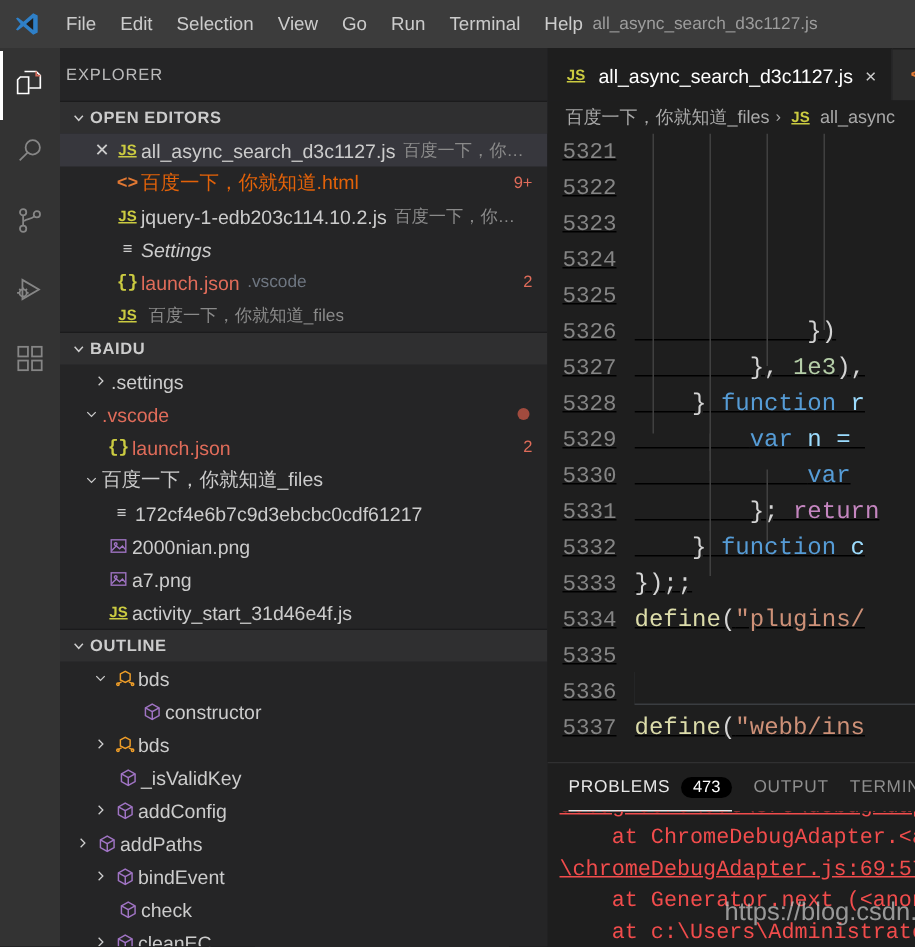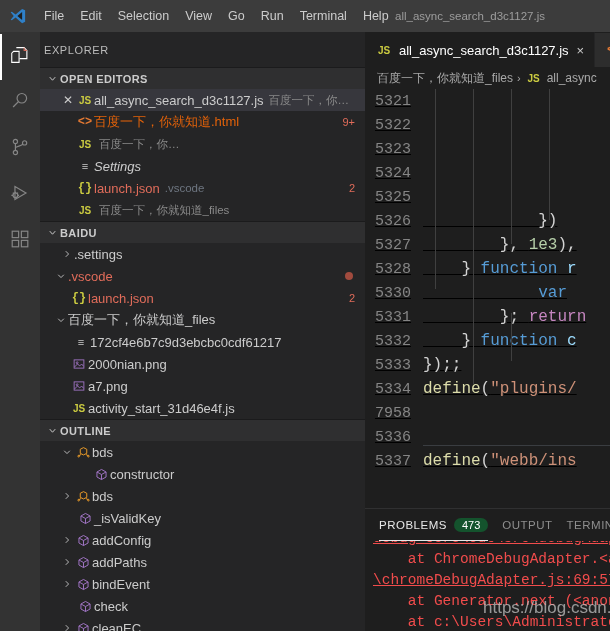--- a/index.html
+++ b/index.html
@@ -82,21 +82,21 @@
 
   .row {
     height: 22px; min-height: 22px;
     display: flex; align-items: center;
     font-size: 13px; color: #cccccc;
     white-space: nowrap; position: relative;
     padding-right: 8px;
   }
   .row.selected { background: #37373d; }
   .ficon { width: 18px; min-width: 18px; display: inline-flex; align-items: center; justify-content: center; font-size: 10.5px; font-weight: bold; }
-  .ficon.js { color: #cbcb41; font-family: "Liberation Sans", sans-serif; font-size: 10px; }
+  .ficon.js { color: #cbcb41; font-family: "Liberation Sans", sans-serif; font-size: 10px; text-decoration: underline; }
   .ficon.html { color: #e37933; font-family: "Liberation Mono", monospace; font-size: 12px; }
   .ficon.json { color: #cbcb41; font-family: "Liberation Mono", monospace; font-size: 12px; }
   .ficon.settings { color: #cccccc; font-size: 11px; }
   .ficon.img { color: #a074c4; font-size: 12px; }
   .ficon.txt { color: #cccccc; font-size: 11px; }
   .label { font-size: 13px; }
   .label.orange { color: #e36209; }
   .label.red { color: #e06c5a; }
   .label.white { color: #cccccc; }
   .label.italic { font-style: italic; }
@@ -166,21 +166,21 @@
   .tok-num { color: #b5cea8; }
   .tok-var { color: #9cdcfe; }
   .highlight-box { outline: 1px solid #3a3d41; }
 
   
   .panel { height: 123px; min-height: 123px; background: #1e1e1e; display: flex; flex-direction: column; border-top: 1px solid #303031; }
   .panel-tabs { height: 32px; min-height: 32px; display: flex; align-items: center; gap: 14px; padding-left: 14px; background: #1e1e1e; }
   .ptab { font-size: 11.5px; letter-spacing: .5px; color: #8e8e8e; text-transform: uppercase; display: flex; align-items: center; gap: 7px; }
   .ptab.active { color: #e7e7e7; border-bottom: 1px solid #e7e7e7; height: 32px; display: flex; align-items: center; }
   .pbadge {
-    background: #14532d; color: #ffffff; border-radius: 11px;
+    background: #000000; color: #ffffff; border-radius: 11px;
     font-size: 11px; padding: 1px 8px; min-width: 28px; text-align: center;
     letter-spacing: 0;
   }
   .term { flex: 1; overflow: hidden; padding-left: 8px; position: relative; }
   .tline { font-family: "Liberation Mono", monospace; font-size: 14.5px; color: #f14c4c; height: 21px; white-space: pre; line-height: 21px; }
   .tline .link { text-decoration: underline; }
 
   .watermark {
     position: absolute; left: 118px; bottom: 13px;
     font-family: "Liberation Sans", sans-serif;
@@ -285,20 +285,21 @@
       </div>
 
       <div class="row" style="padding-left:36px">
         <span class="ficon html">&lt;&gt;</span>
         <span class="label orange">百度一下，你就知道.html</span>
         <span class="badge-right">9+</span>
       </div>
 
       <div class="row" style="padding-left:36px">
         <span class="ficon js">JS</span>
+        <span class="label white">jquery-1-edb203c114.10.2.js</span>
         <span class="desc">百度一下，你…</span>
       </div>
 
       <div class="row" style="padding-left:36px">
         <span class="ficon settings">≡</span>
         <span class="label white italic">Settings</span>
       </div>
 
       <div class="row" style="padding-left:36px">
         <span class="ficon json">{}</span>
@@ -460,72 +461,72 @@
           </span>
           <span class="sym-icon">
             <svg width="13" height="13" viewBox="0 0 16 16" fill="none" stroke="#a074c4" stroke-width="1.2">
               <path d="M8 1.8 L13.6 4.9 L13.6 11.1 L8 14.2 L2.4 11.1 L2.4 4.9 Z"></path>
                 <path d="M2.4 4.9 L8 8 L13.6 4.9 M8 8 L8 14.2"></path>
             </svg>
           </span>
           <span class="label white">addConfig</span>
         </div>
 
+        <div class="row" style="padding-left:8px">
+          <span class="twisty">
+            <svg width="10" height="10" viewBox="0 0 16 16" fill="none" stroke="currentColor" stroke-width="1.4">
+                <path d="M6 3.5 L10.5 8 L6 12.5"></path>
+              </svg>
+          </span>
+          <span class="sym-icon">
+            <svg width="13" height="13" viewBox="0 0 16 16" fill="none" stroke="#a074c4" stroke-width="1.2">
+              <path d="M8 1.8 L13.6 4.9 L13.6 11.1 L8 14.2 L2.4 11.1 L2.4 4.9 Z"></path>
+                <path d="M2.4 4.9 L8 8 L13.6 4.9 M8 8 L8 14.2"></path>
+            </svg>
+          </span>
+          <span class="label white">addPaths</span>
+        </div>
+
         <div class="row" style="padding-left:20px">
           <span class="twisty">
             <svg width="10" height="10" viewBox="0 0 16 16" fill="none" stroke="currentColor" stroke-width="1.4">
                 <path d="M6 3.5 L10.5 8 L6 12.5"></path>
               </svg>
           </span>
           <span class="sym-icon">
             <svg width="13" height="13" viewBox="0 0 16 16" fill="none" stroke="#a074c4" stroke-width="1.2">
               <path d="M8 1.8 L13.6 4.9 L13.6 11.1 L8 14.2 L2.4 11.1 L2.4 4.9 Z"></path>
                 <path d="M2.4 4.9 L8 8 L13.6 4.9 M8 8 L8 14.2"></path>
             </svg>
           </span>
-          <span class="label white">addPaths</span>
+          <span class="label white">bindEvent</span>
+        </div>
+
+        <div class="row" style="padding-left:36px">
+          <span class="sym-icon">
+            <svg width="13" height="13" viewBox="0 0 16 16" fill="none" stroke="#a074c4" stroke-width="1.2">
+              <path d="M8 1.8 L13.6 4.9 L13.6 11.1 L8 14.2 L2.4 11.1 L2.4 4.9 Z"></path>
+                <path d="M2.4 4.9 L8 8 L13.6 4.9 M8 8 L8 14.2"></path>
+            </svg>
+          </span>
+          <span class="label white">check</span>
         </div>
 
         <div class="row" style="padding-left:20px">
           <span class="twisty">
             <svg width="10" height="10" viewBox="0 0 16 16" fill="none" stroke="currentColor" stroke-width="1.4">
                 <path d="M6 3.5 L10.5 8 L6 12.5"></path>
               </svg>
           </span>
           <span class="sym-icon">
             <svg width="13" height="13" viewBox="0 0 16 16" fill="none" stroke="#a074c4" stroke-width="1.2">
               <path d="M8 1.8 L13.6 4.9 L13.6 11.1 L8 14.2 L2.4 11.1 L2.4 4.9 Z"></path>
                 <path d="M2.4 4.9 L8 8 L13.6 4.9 M8 8 L8 14.2"></path>
             </svg>
           </span>
-          <span class="label white">bindEvent</span>
-        </div>
-
-        <div class="row" style="padding-left:36px">
-          <span class="sym-icon">
-            <svg width="13" height="13" viewBox="0 0 16 16" fill="none" stroke="#a074c4" stroke-width="1.2">
-              <path d="M8 1.8 L13.6 4.9 L13.6 11.1 L8 14.2 L2.4 11.1 L2.4 4.9 Z"></path>
-                <path d="M2.4 4.9 L8 8 L13.6 4.9 M8 8 L8 14.2"></path>
-            </svg>
-          </span>
-          <span class="label white">check</span>
-        </div>
-
-        <div class="row" style="padding-left:20px">
-          <span class="twisty">
-            <svg width="10" height="10" viewBox="0 0 16 16" fill="none" stroke="currentColor" stroke-width="1.4">
-                <path d="M6 3.5 L10.5 8 L6 12.5"></path>
-              </svg>
-          </span>
-          <span class="sym-icon">
-            <svg width="13" height="13" viewBox="0 0 16 16" fill="none" stroke="#a074c4" stroke-width="1.2">
-              <path d="M8 1.8 L13.6 4.9 L13.6 11.1 L8 14.2 L2.4 11.1 L2.4 4.9 Z"></path>
-                <path d="M2.4 4.9 L8 8 L13.6 4.9 M8 8 L8 14.2"></path>
-            </svg>
-          </span>
           <span class="label white">cleanEC</span>
         </div>
 
       </div>
     </div>
 
     <div class="editorarea">
 
       <div class="tabs">
         <div class="tab">
@@ -574,41 +575,45 @@
           </div>
           <div class="cline">
             <span class="lnum">5327</span>
             <span class="ctext"><span class="tok-plain">        }, </span><span class="tok-num">1e3</span><span class="tok-plain">),</span></span>
           </div>
           <div class="cline">
             <span class="lnum">5328</span>
             <span class="ctext"><span class="tok-plain">    } </span><span class="tok-kw">function</span><span class="tok-var"> r</span></span>
           </div>
           <div class="cline">
+            <span class="lnum">5329</span>
+            <span class="ctext"><span class="tok-plain">        </span><span class="tok-kw">var</span><span class="tok-var"> n = </span></span>
+          </div>
+          <div class="cline">
             <span class="lnum">5330</span>
             <span class="ctext"><span class="tok-plain">            </span><span class="tok-kw">var</span></span>
           </div>
           <div class="cline">
             <span class="lnum">5331</span>
             <span class="ctext"><span class="tok-plain">        }; </span><span class="tok-kw2">return</span></span>
           </div>
           <div class="cline">
             <span class="lnum">5332</span>
             <span class="ctext"><span class="tok-plain">    } </span><span class="tok-kw">function</span><span class="tok-var"> c</span></span>
           </div>
           <div class="cline">
             <span class="lnum">5333</span>
             <span class="ctext tok-plain">});;</span>
           </div>
           <div class="cline">
             <span class="lnum">5334</span>
             <span class="ctext"><span class="tok-fn">define</span><span class="tok-plain">(</span><span class="tok-str">"plugins/</span></span>
           </div>
           <div class="cline">
-            <span class="lnum">7958</span>
+            <span class="lnum">5335</span>
             <span class="ctext"></span>
           </div>
           <div class="cline">
             <span class="lnum">5336</span>
             <span class="ctext"><span class="highlight-box" style="display:inline-block;width:230px;height:21px;"></span></span>
           </div>
           <div class="cline">
             <span class="lnum">5337</span>
             <span class="ctext"><span class="tok-fn">define</span><span class="tok-plain">(</span><span class="tok-str">"webb/ins</span></span>
           </div>

